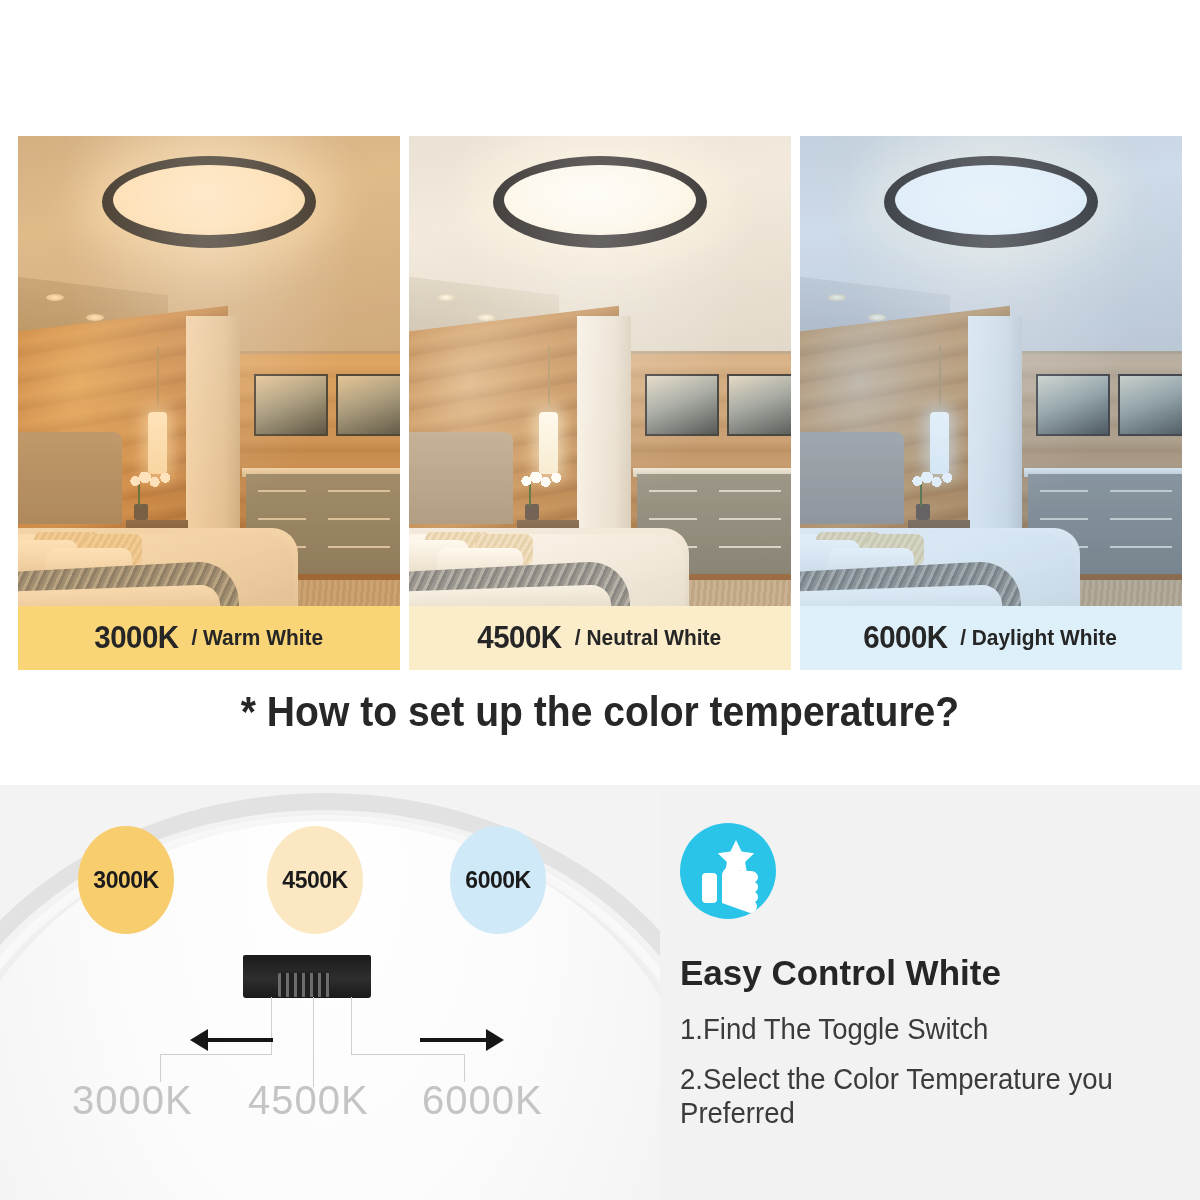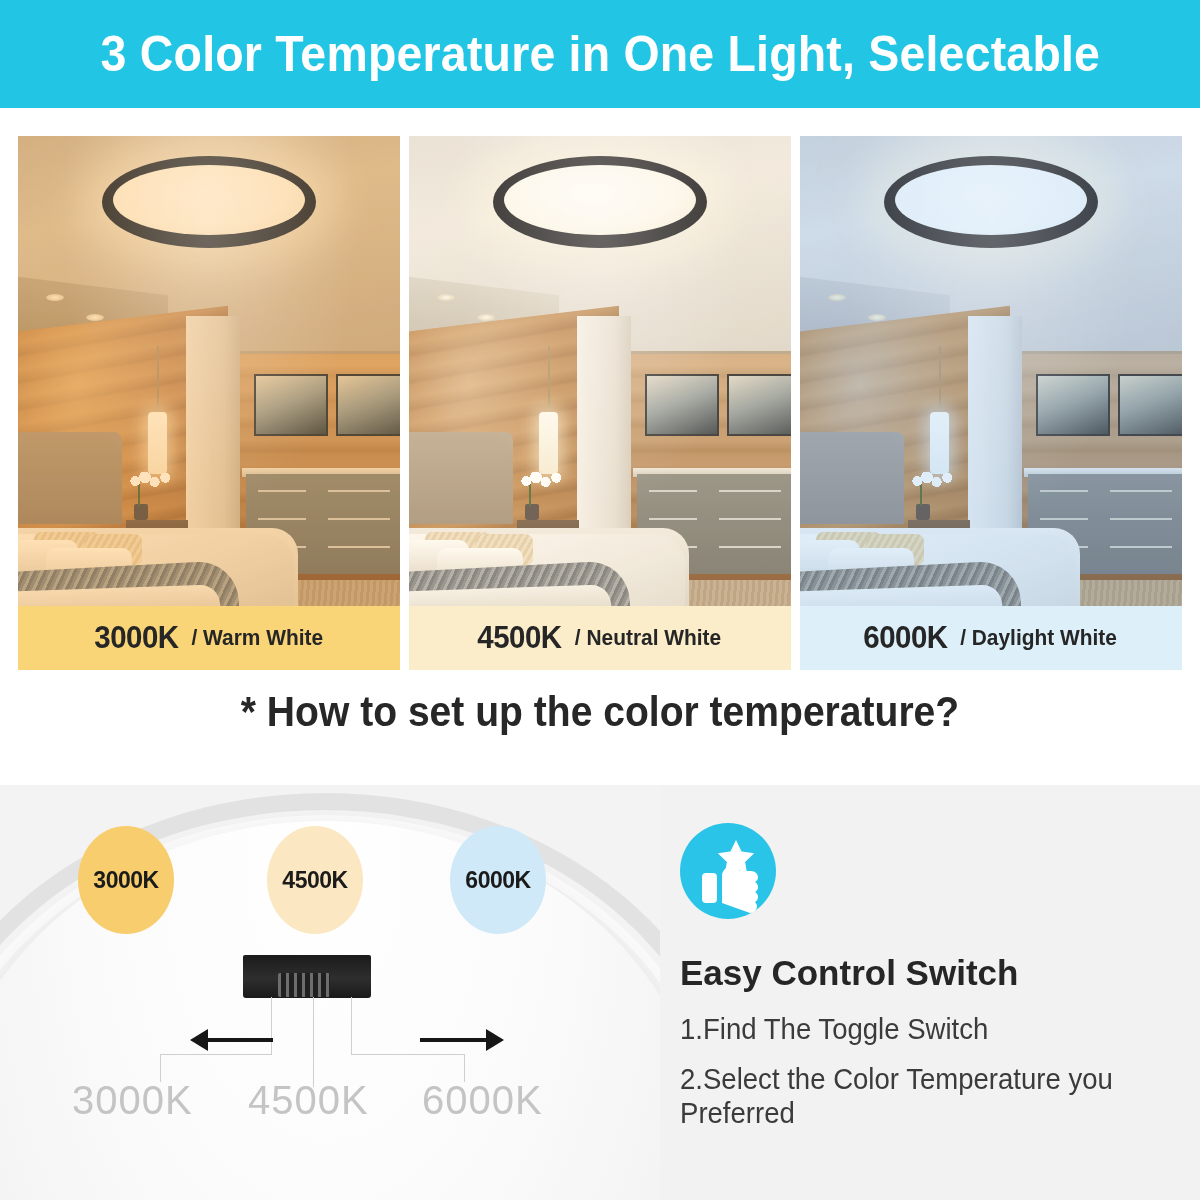--- a/index.html
+++ b/index.html
@@ -461,23 +461,20 @@
     width: 520px;
   }
   .step-1 { top: 228px; }
   .step-2 { top: 278px; }
 </style>
 </head>
 <body>
 
 <div id="page">
 
-  <div class="banner">
-    <div class="banner-title">3 Color Temperature in One Light, Selectable</div>
-  </div>
 
   <div class="panels">
 
     <div class="panel">
       <div class="scene">
         <div class="ceiling"></div>
         <div class="ceiling-soffit"></div>
         <div class="downlight" style="left:28px;top:158px;"></div>
         <div class="downlight" style="left:68px;top:178px;"></div>
         <div class="downlight" style="left:158px;top:202px;"></div>
@@ -680,19 +677,19 @@
     </div>
 
     <div class="right-block">
       <div class="icon-circle">
         <svg width="96" height="96" viewBox="0 0 96 96" aria-hidden="true">
           <path d="M56 17 l5.6 11.4 12.6 1.8 -9.1 8.9 2.2 12.5 -11.3 -5.9 -11.3 5.9 2.2 -12.5 -9.1 -8.9 12.6 -1.8z" fill="#ffffff"></path>
           <rect x="22" y="50" width="15" height="30" rx="4" fill="#ffffff"></rect>
           <path d="M42 80 V52 c0 -3 2 -5 4 -7 3 -3 5 -7 5 -11 V30 c0 -3 2 -5 5 -5 3 0 5 2 5 5 v10 c0 3 -1 5 -2 8 h12 c4 0 7 3 7 6 0 2 -1 4 -3 5 2 1 3 3 3 5 0 2 -1 4 -3 5 2 1 3 3 3 5 0 2 -1 4 -3 5 1 1 2 3 2 4 0 4 -3 7 -7 7z" fill="#ffffff"></path>
         </svg>
       </div>
-      <div class="right-title">Easy Control Switch</div>
+      <div class="right-title">Easy Control White</div>
       <div class="right-step step-1">1.Find The Toggle Switch</div>
       <div class="right-step step-2">2.Select the Color Temperature you Preferred</div>
     </div>
 
   </div>
 </div>
 
 </body></html>

